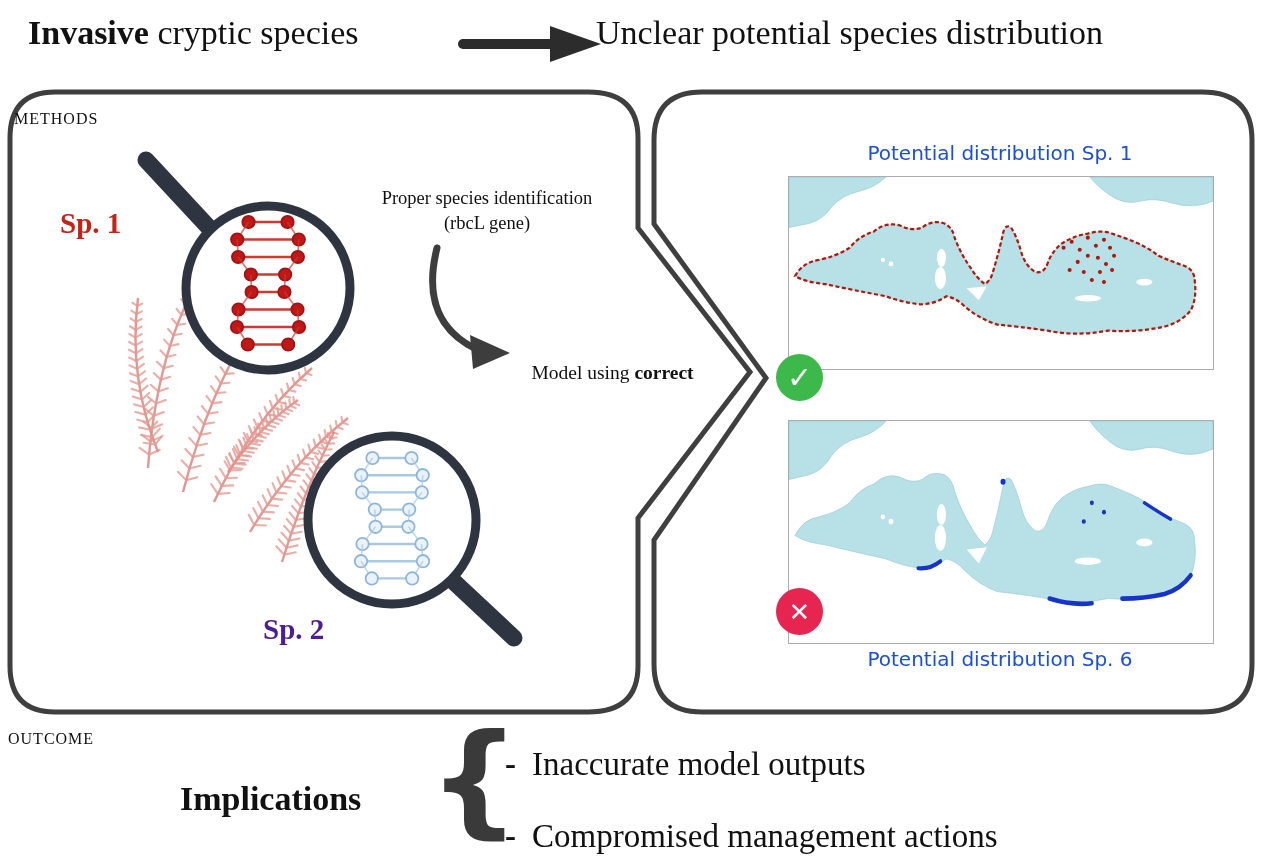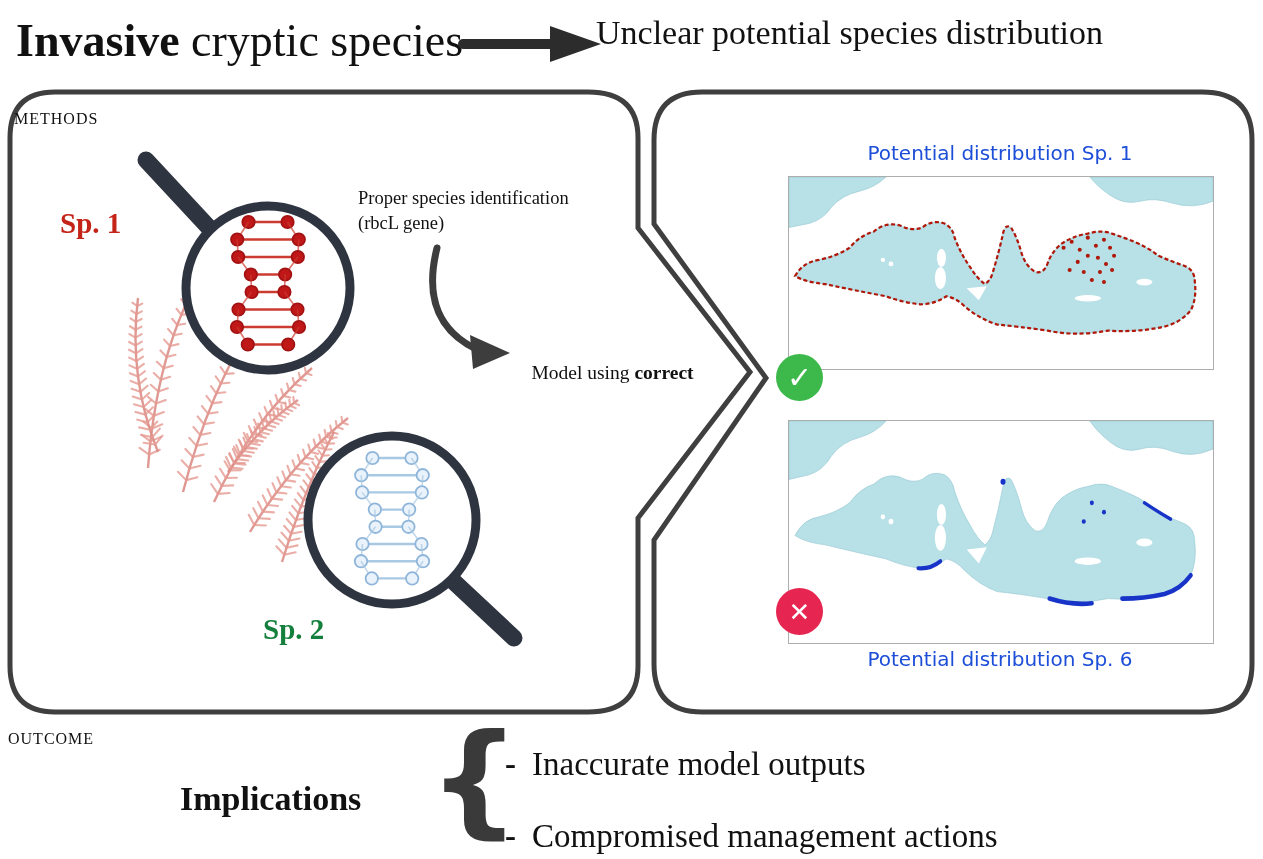--- a/index.html
+++ b/index.html
@@ -1,33 +1,33 @@
 <!DOCTYPE html>
 <html><head>
 <meta charset="utf-8">
 <style>
   html,body{margin:0;padding:0;background:#fff;}
   .canvas{position:relative;width:1263px;height:859px;background:#fff;overflow:hidden;
           font-family:"Liberation Serif",serif;color:#111;}
   .abs{position:absolute;}
   .b{font-weight:bold;}
   
-  .hdr-left{left:16px;top:14px;font-size:46px;z-index:2;}
+  .hdr-left{left:28px;top:14px;font-size:34px;z-index:2;}
   .hdr-arrow{left:455px;top:20px;z-index:2;}
   .hdr-right{left:596px;top:14px;font-size:34px;z-index:2;}
   
   .scene{left:0;top:0;z-index:0;}
   
   .panel-label{font-size:16px;letter-spacing:1px;z-index:2;}
   #methods-label{left:14px;top:110px;}
   #outcome-label{left:8px;top:730px;}
   .sp-label{font-size:29px;font-weight:bold;z-index:2;}
   #sp1{left:60px;top:207px;color:#c42318;}
-  #sp2{left:263px;top:613px;color:#15803d;}
-  #id-text{left:358px;top:186px;width:258px;font-size:18.5px;line-height:1.35;z-index:2;}
+  #sp2{left:263px;top:613px;color:#4c1d95;}
+  #id-text{left:358px;top:186px;width:258px;text-align:center;font-size:18.5px;line-height:1.35;z-index:2;}
   #model-text{left:505px;top:360px;width:215px;text-align:center;font-size:19.5px;line-height:1.3;z-index:2;}
   
   .map-title{left:788px;width:424px;text-align:center;font-family:"DejaVu Sans",sans-serif;
              font-size:20px;color:#1d4ed8;z-index:2;}
   #map1-title{top:141px;}
   #map2-title{top:647px;}
   .map{position:absolute;left:788px;width:424px;background:#fff;border:1px solid #adadad;z-index:1;}
   #map1{top:176px;height:192px;}
   #map2{top:420px;height:222px;}
   .map svg{display:block;width:100%;height:100%;}

